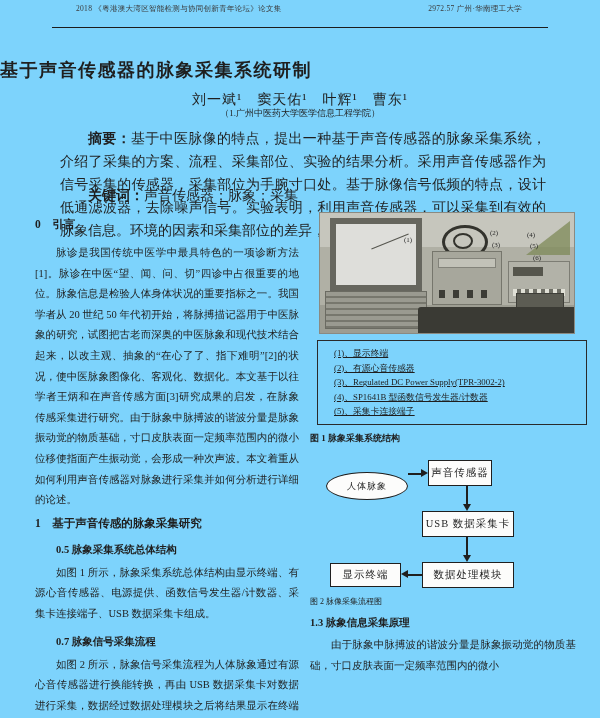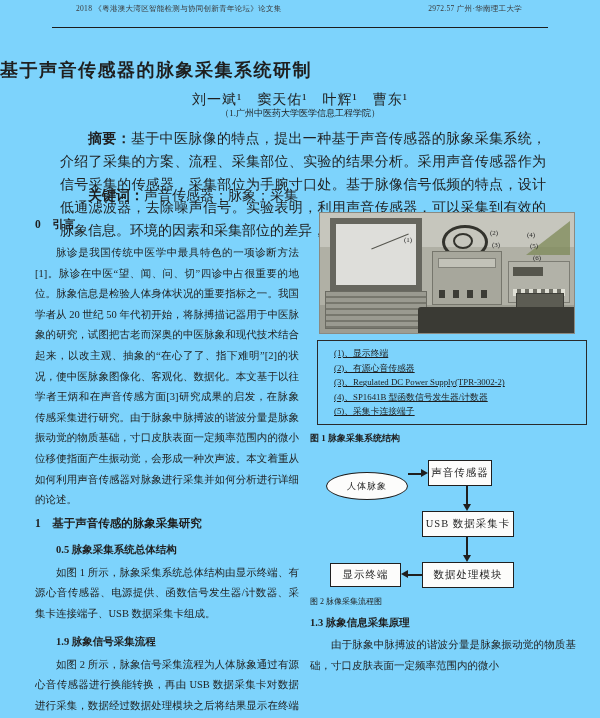--- a/index.html
+++ b/index.html
@@ -96,21 +96,21 @@
 
   <p class="abs"><b>摘要：</b><span>基于中医脉像的特点，提出一种基于声音传感器的脉象采集系统，介绍了采集的方案、流程、采集部位、实验的结果分析。采用声音传感器作为信号采集的传感器，采集部位为手腕寸口处。基于脉像信号低频的特点，设计低通滤波器，去除噪声信号。实验表明，利用声音传感器，可以采集到有效的脉象信息。环境的因素和采集部位的差异，对采集信号的准确性有较大影响。</span></p>
   <p class="kw"><b>关键词：</b><span>声音传感器；脉象；采集</span></p>
 
   <div class="col col-l">
     <p class="h-major">0　引言</p>
     <p class="ind">脉诊是我国传统中医学中最具特色的一项诊断方法[1]。脉诊在中医“望、闻、问、切”四诊中占很重要的地位。脉象信息是检验人体身体状况的重要指标之一。我国学者从 20 世纪 50 年代初开始，将脉搏描记器用于中医脉象的研究，试图把古老而深奥的中医脉象和现代技术结合起来，以改主观、抽象的“在心了了、指下难明”[2]的状况，使中医脉象图像化、客观化、数据化。本文基于以往学者王炳和在声音传感方面[3]研究成果的启发，在脉象传感采集进行研究。由于脉象中脉搏波的谐波分量是脉象振动觉的物质基础，寸口皮肤表面一定频率范围内的微小位移使指面产生振动觉，会形成一种次声波。本文着重从如何利用声音传感器对脉象进行采集并如何分析进行详细的论述。</p>
     <p class="h-major h2">1　基于声音传感的脉象采集研究</p>
     <p class="h-minor ind">0.5 脉象采集系统总体结构</p>
     <p class="ind">如图 1 所示，脉象采集系统总体结构由显示终端、有源心音传感器、电源提供、函数信号发生器/计数器、采集卡连接端子、USB 数据采集卡组成。</p>
-    <p class="h-minor ind">1.9 脉象信号采集流程</p>
+    <p class="h-minor ind">0.7 脉象信号采集流程</p>
     <p class="ind">如图 2 所示，脉象信号采集流程为人体脉象通过有源心音传感器进行换能转换，再由 USB 数据采集卡对数据进行采集，数据经过数据处理模块之后将结果显示在终端上。</p>
   </div>
 
   <div class="col col-r">
 
     <div class="photo">
       <div class="lap-scr"></div>
       <div class="lap-base"></div>
       <div class="coil">
           <div class="coil-in"></div>

